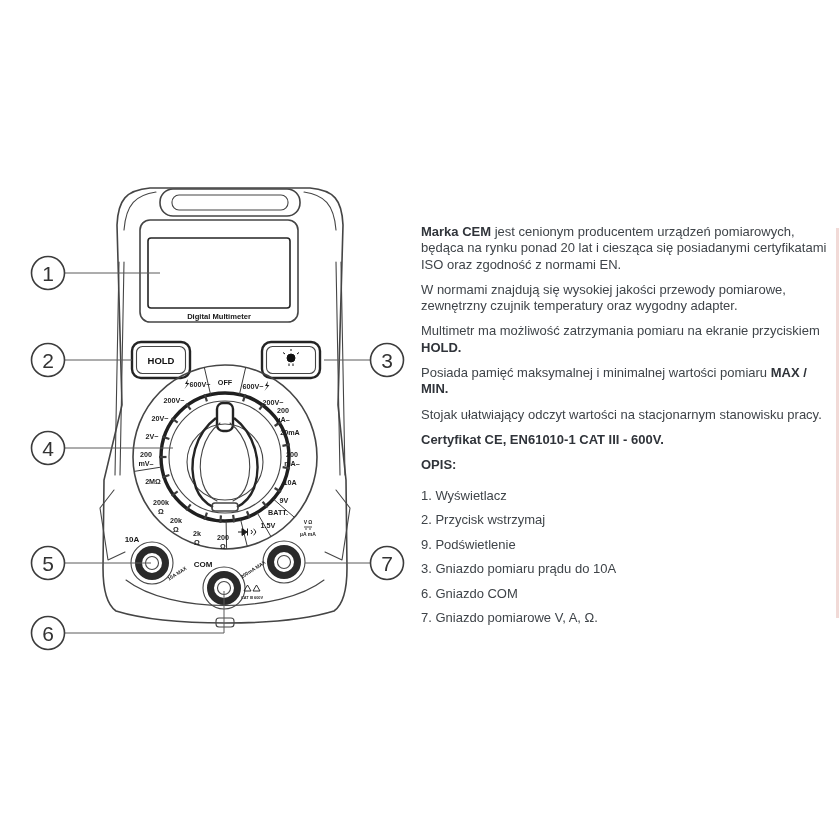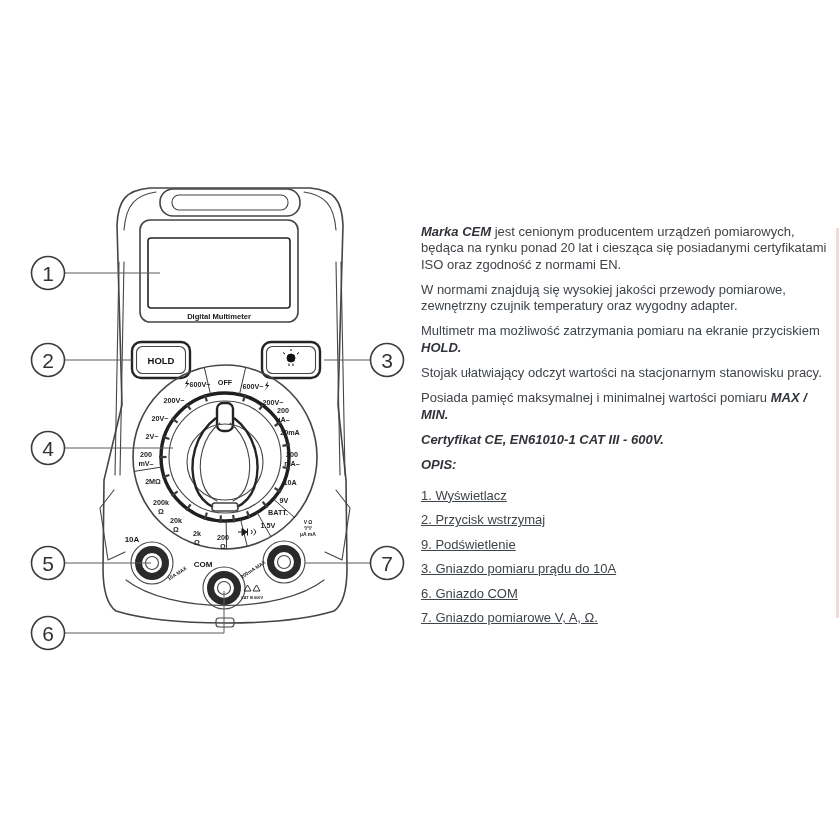--- a/index.html
+++ b/index.html
@@ -2,22 +2,22 @@
 <html><head>
 <meta charset="utf-8">
 <style>
   html,body{margin:0;padding:0;background:#fff;}
   #stage{position:relative;width:840px;height:840px;background:#ffffff;overflow:hidden;
          font-family:"Liberation Sans","DejaVu Sans",sans-serif;}
   #diagram-svg{position:absolute;left:20px;top:170px;}
   .desc{position:absolute;left:421px;top:224px;width:416px;color:#3f4449;
         font-size:13px;line-height:16.3px;}
   .desc p{margin:0 0 9px 0;}
-  .desc b,.desc .bold{font-weight:bold;color:#30343a;font-style:italic;}
-  .desc ul{list-style:none;margin:14px 0 0 0;padding:0;text-decoration:underline;}
+  .desc b,.desc .bold{font-weight:bold;color:#30343a;}
+  .desc ul{list-style:none;margin:14px 0 0 0;padding:0;}
   .desc li{margin:0 0 8.5px 0;line-height:16px;}
   .edge-strip{position:absolute;left:836px;top:228px;width:3px;height:390px;
               background:#eac6c2;opacity:.65;}
   
   .ln{fill:none;stroke:#454545;stroke-width:1.1;stroke-linecap:round;stroke-linejoin:round;}
   .ln2{fill:none;stroke:#454545;stroke-width:1.6;}
   .bold-ln{fill:none;stroke:#242424;stroke-width:2.4;}
   .callout-circle{fill:#fff;stroke:#3c3c3c;stroke-width:1.6;}
   .callout-num{fill:#333;font-size:21px;font-weight:400;}
   .leader{fill:none;stroke:#5a5a5a;stroke-width:1;}
@@ -242,22 +242,22 @@
     <g>
       <circle class="callout-circle" cx="367" cy="393" r="16.5"></circle>
       <text class="callout-num" x="367" y="400.5" text-anchor="middle">7</text>
     </g>
   </svg>
 
   <div class="desc">
     <p><b>Marka CEM</b><span> jest cenionym producentem urządzeń pomiarowych, będąca na rynku ponad 20 lat i ciesząca się posiadanymi certyfikatami ISO oraz zgodność z normami EN.</span></p>
     <p>W normami znajdują się wysokiej jakości przewody pomiarowe, zewnętrzny czujnik temperatury oraz wygodny adapter.</p>
     <p><span>Multimetr ma możliwość zatrzymania pomiaru na ekranie przyciskiem </span><b>HOLD.</b></p>
+    <p><span>Posiada pamięć maksymalnej i minimalnej wartości pomiaru </span><b>MAX / MIN.</b></p>
     <p>Stojak ułatwiający odczyt wartości na stacjonarnym stanowisku pracy.</p>
-    <p><span>Posiada pamięć maksymalnej i minimalnej wartości pomiaru </span><b>MAX / MIN.</b></p>
     <p class="bold">Certyfikat CE, EN61010-1 CAT III - 600V.</p>
     <p class="bold">OPIS:</p>
     <ul>
       <li>1. Wyświetlacz</li>
       <li>2. Przycisk wstrzymaj</li>
       <li>9. Podświetlenie</li>
       <li>3. Gniazdo pomiaru prądu do 10A</li>
       <li>6. Gniazdo COM</li>
       <li>7. Gniazdo pomiarowe V, A, Ω.</li>
     </ul>

